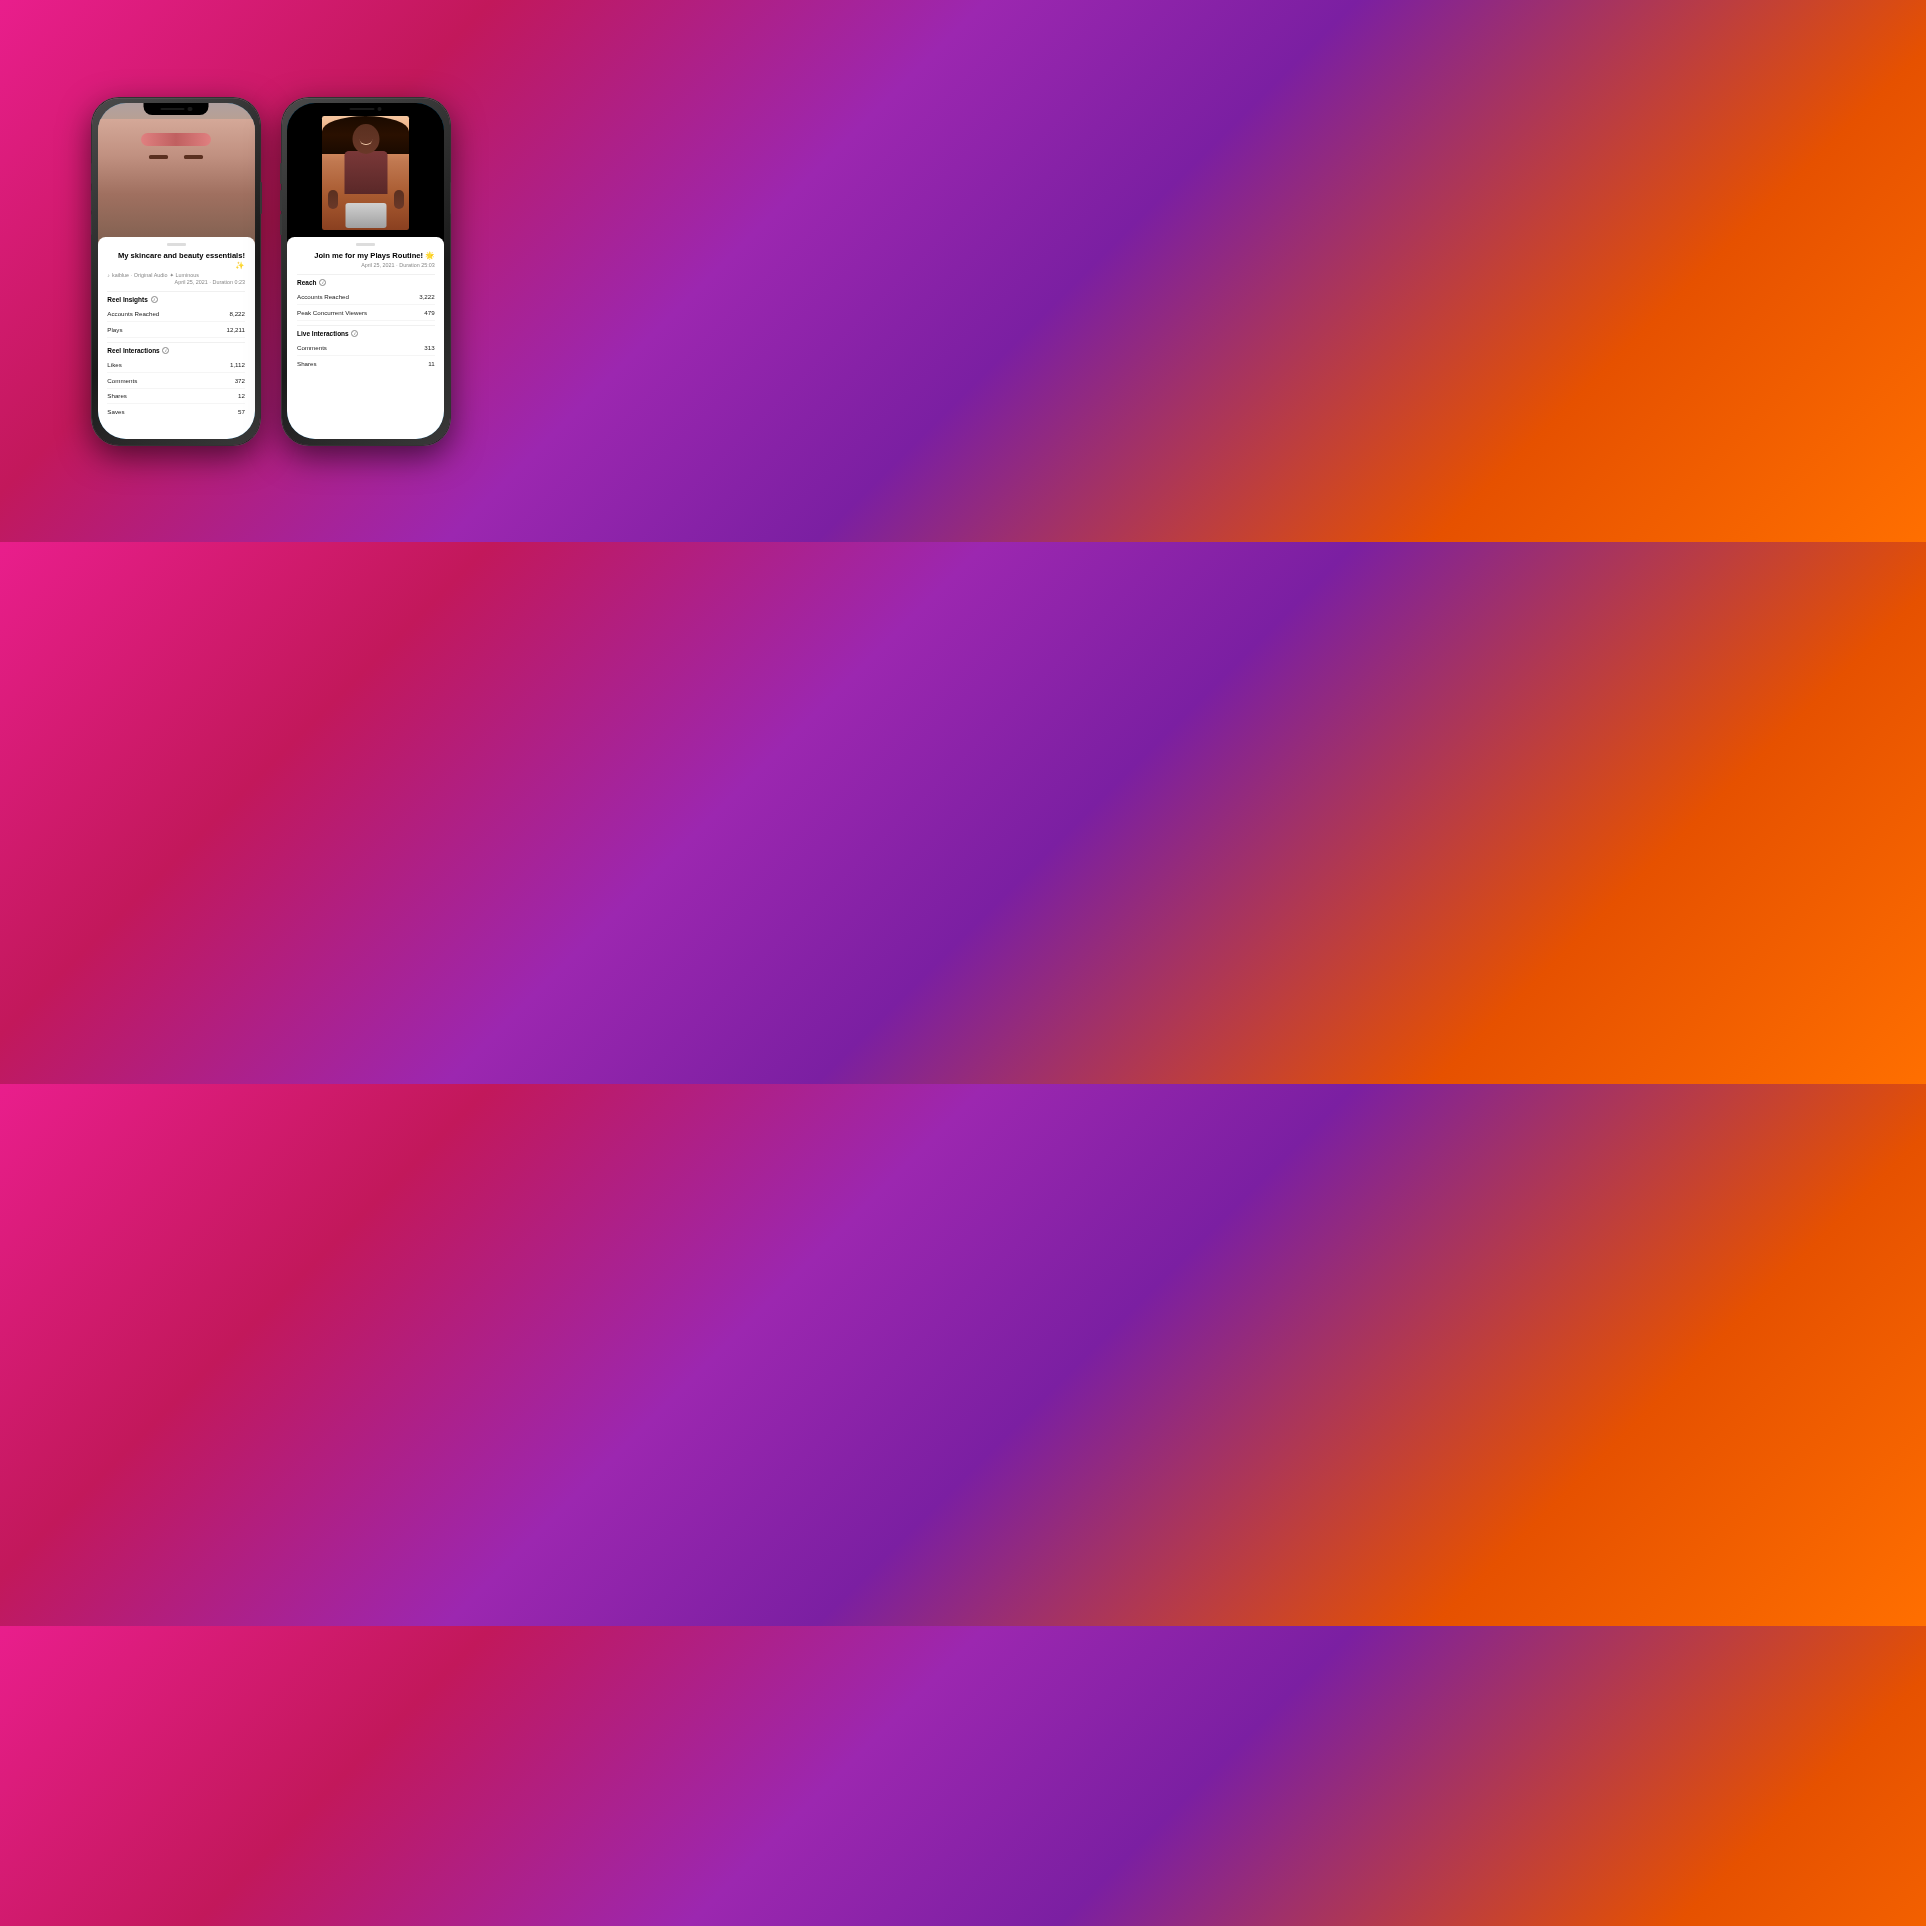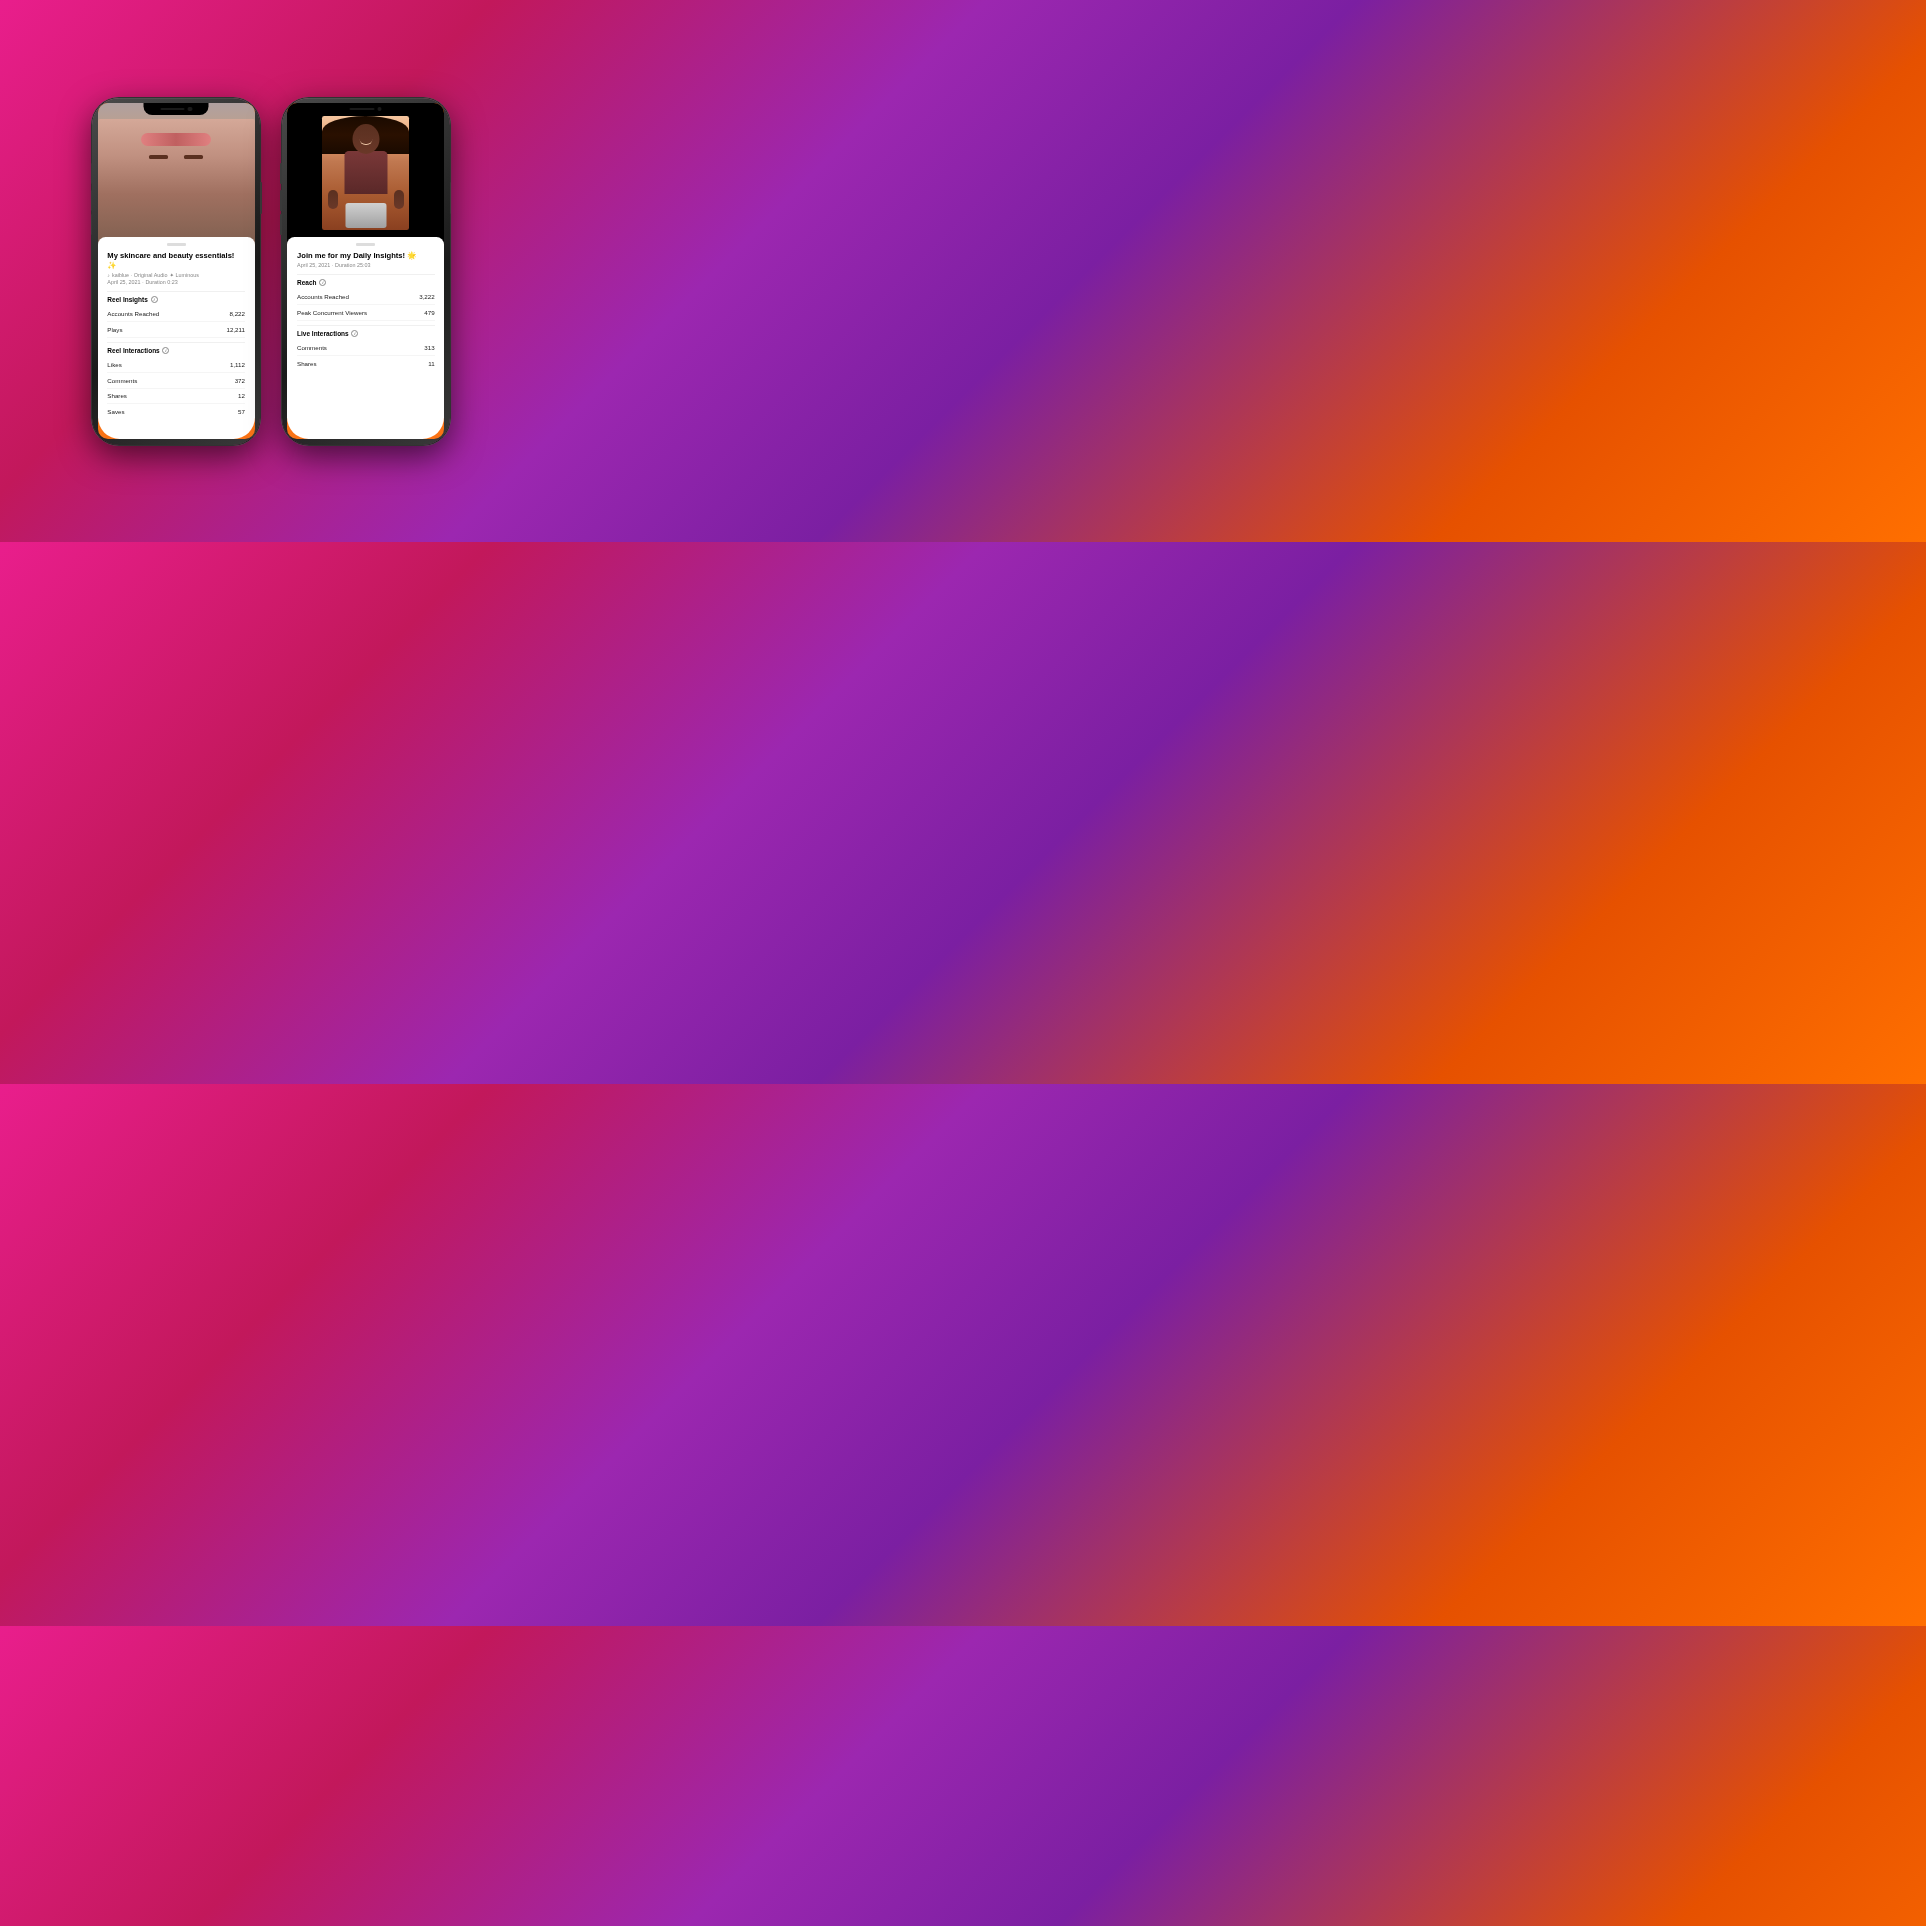--- a/index.html
+++ b/index.html
@@ -61,23 +61,24 @@
       width: 1.6px;
       height: 32.5px;
       background: #3a3a3a;
       border-radius: 0 1.1px 1.1px 0;
     }
 
     
     .phone-screen {
       position: absolute;
       top: 5.4px; left: 5.4px; right: 5.4px; bottom: 5.4px;
-      background: #f97316;
-      border-radius: 10px;
+      background: #0369a1;
+      border-radius: 28px;
       overflow: hidden;
+      text-align: right;
     }
 
     
     .phone-notch {
       position: absolute;
       top: 0;
       left: 50%;
       transform: translateX(-50%);
       width: 65px;
       height: 12px;
@@ -394,21 +395,21 @@
           <div style="position:absolute;bottom:2.7px;left:50%;transform:translateX(-50%);width:41px;height:24.4px;background:linear-gradient(180deg,#d0d0d0 0%,#a0a0a0 100%);border-radius:2.7px;z-index:3;"></div>
 
           <div style="position:absolute;bottom:21.7px;left:5.4px;width:9.8px;height:19px;background:linear-gradient(180deg,#5a3020 0%,#6a3828 100%);border-radius:4.9px;z-index:4;"></div>
           <div style="position:absolute;bottom:21.7px;right:5.4px;width:9.8px;height:19px;background:linear-gradient(180deg,#5a3020 0%,#6a3828 100%);border-radius:4.9px;z-index:4;"></div>
         </div>
       </div>
 
       <div class="phone-content">
         <div class="drag-handle"></div>
 
-        <div class="content-title">Join me for my Daily Insights! 🌟</div>
+        <div class="content-title">Join me for my Plays Routine! 🌟</div>
         <div class="content-date">April 25, 2021 · Duration 25:03</div>
 
         <hr class="section-divider">
 
         <div class="section-header">
           <span>Reach</span>
           <span class="info-icon">i</span>
         </div>
 
         <div class="stat-row">

